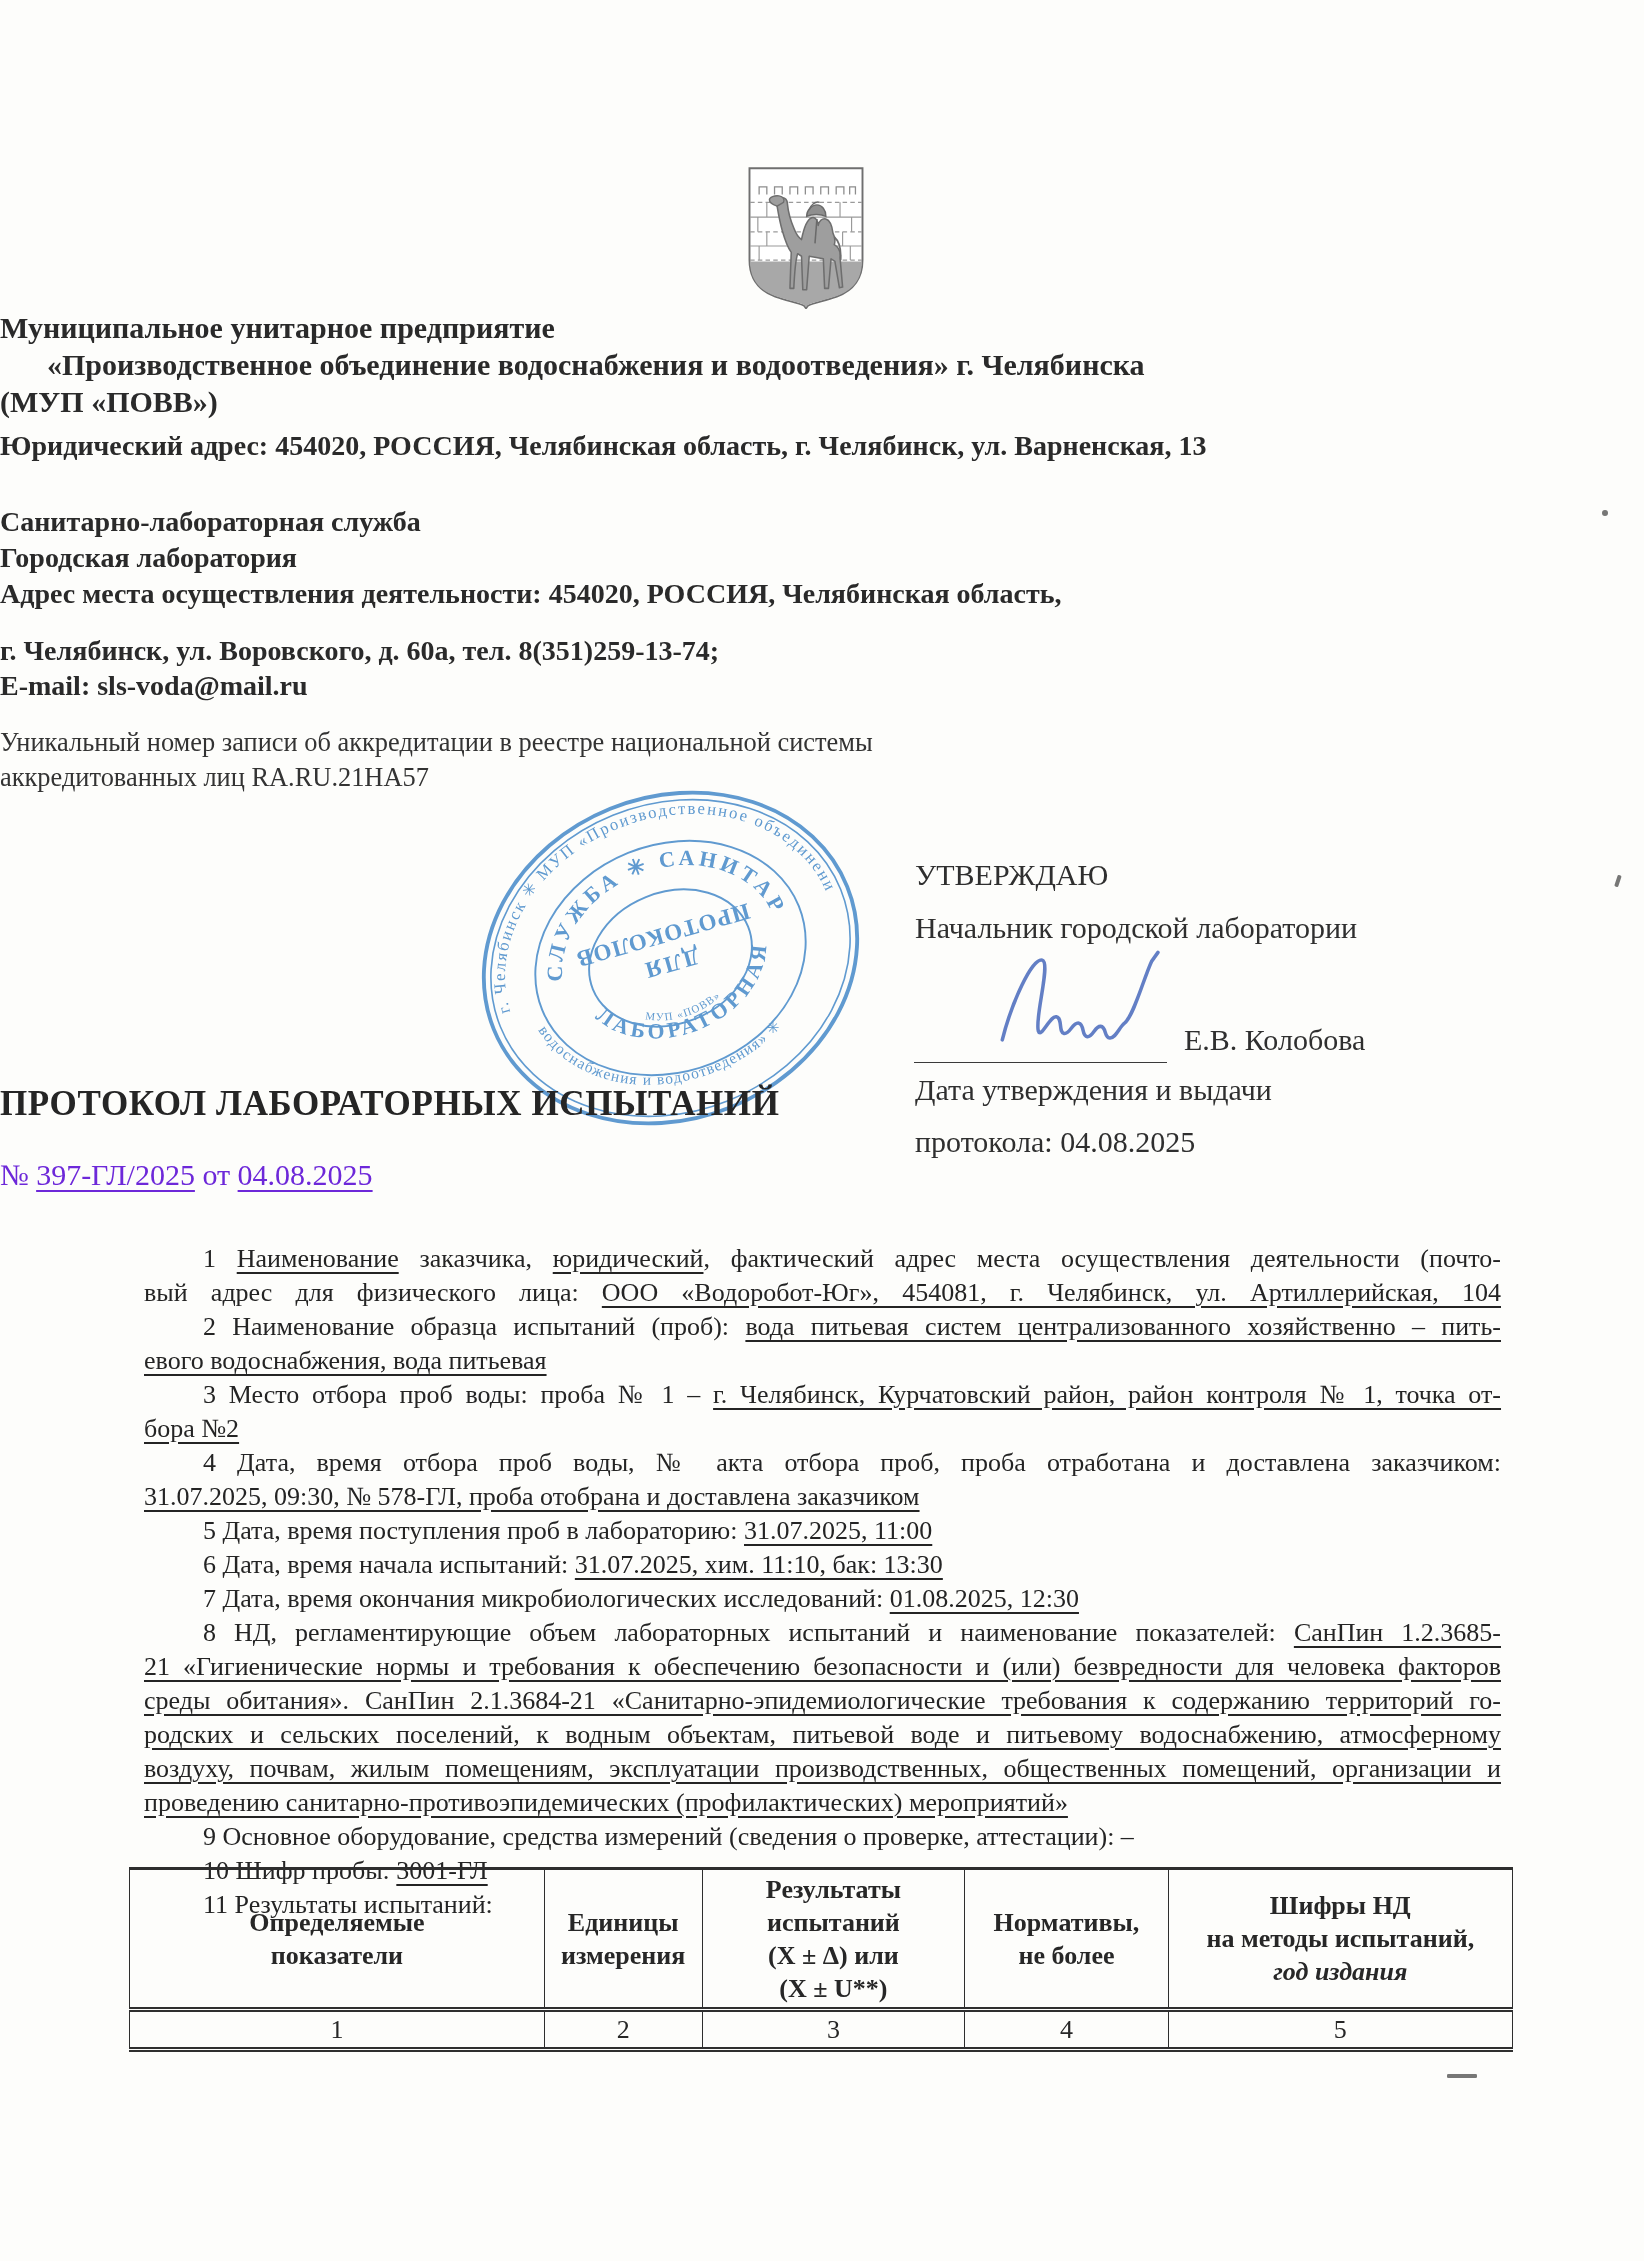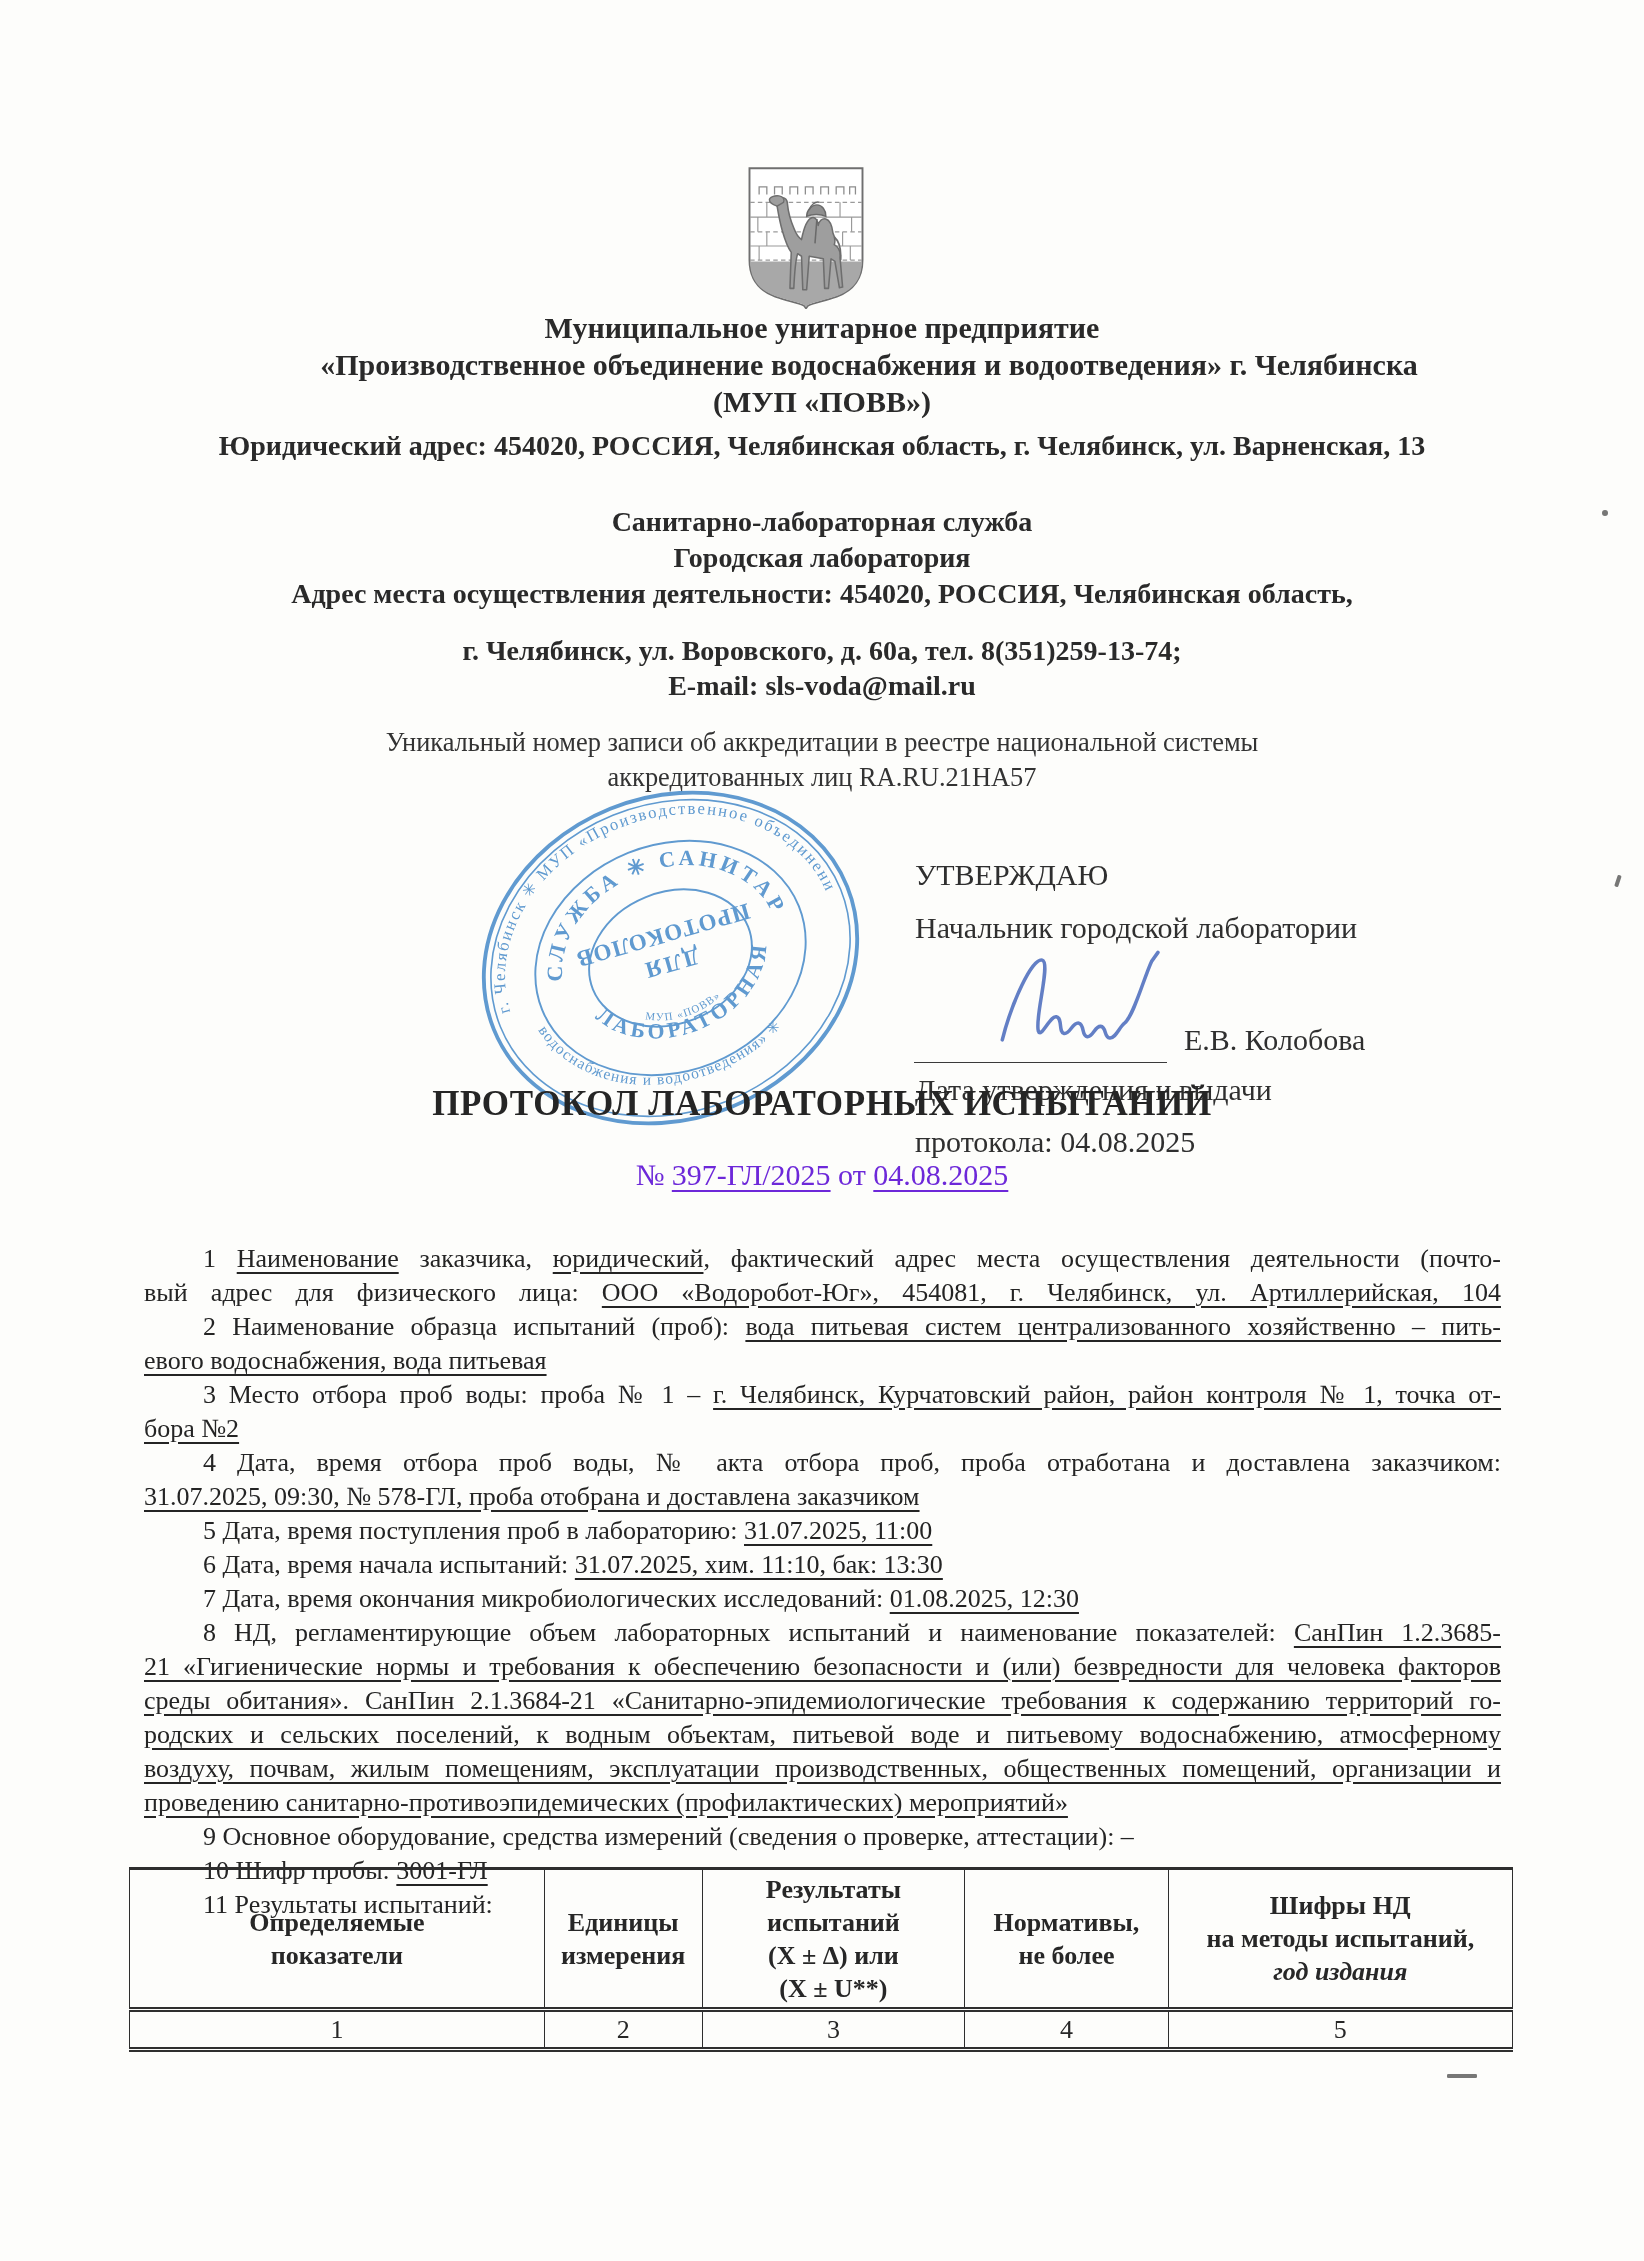--- a/index.html
+++ b/index.html
@@ -5,21 +5,21 @@
   html,body{margin:0;padding:0;}
   body{
     width:1644px;height:2261px;
     background:#fdfdfb;
     font-family:"Liberation Serif", serif;
     color:#262626;
     position:relative;
     overflow:hidden;
   }
   .abs{position:absolute;}
-  .center{left:0;width:1644px;text-align:center;}
+  .center{left:0;width:1644px;text-align:left;}
   
   .org{font-size:30px;font-weight:bold;color:#2a2a2a;}
   .addr{font-size:28px;font-weight:bold;color:#2a2a2a;}
   .accr{font-size:26.4px;color:#333;}
   
   .appr{font-size:30px;color:#2f2f2f;white-space:nowrap;}
   .sig-rule{border-top:1.9px solid #3a3a3a;width:253px;height:0;}
   
   .main-title{font-size:35px;font-weight:bold;letter-spacing:0.6px;color:#252525;}
   .num-line{font-size:30px;color:#6d28d9;}

